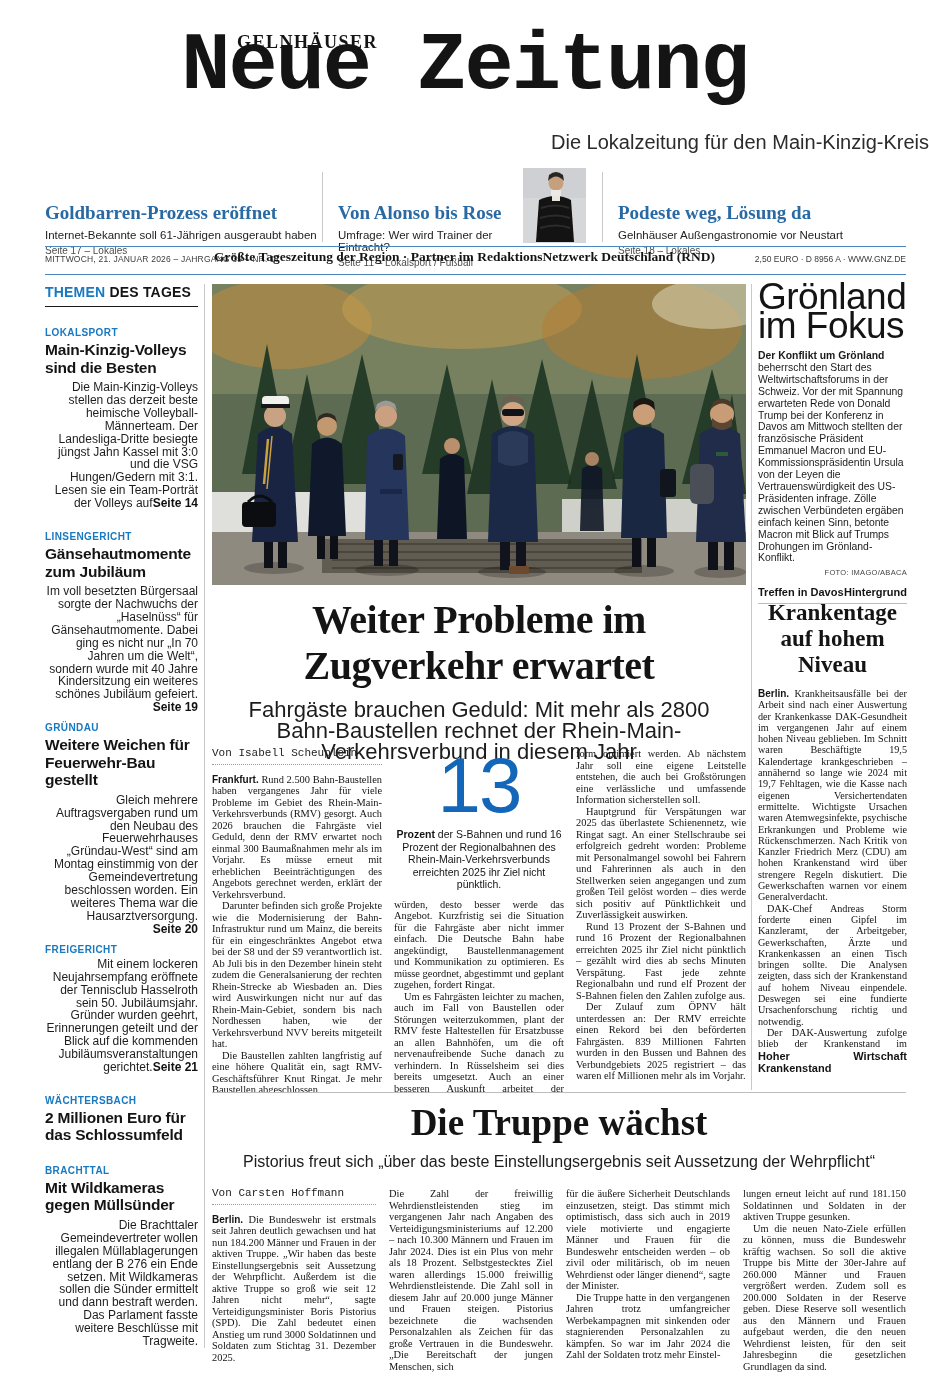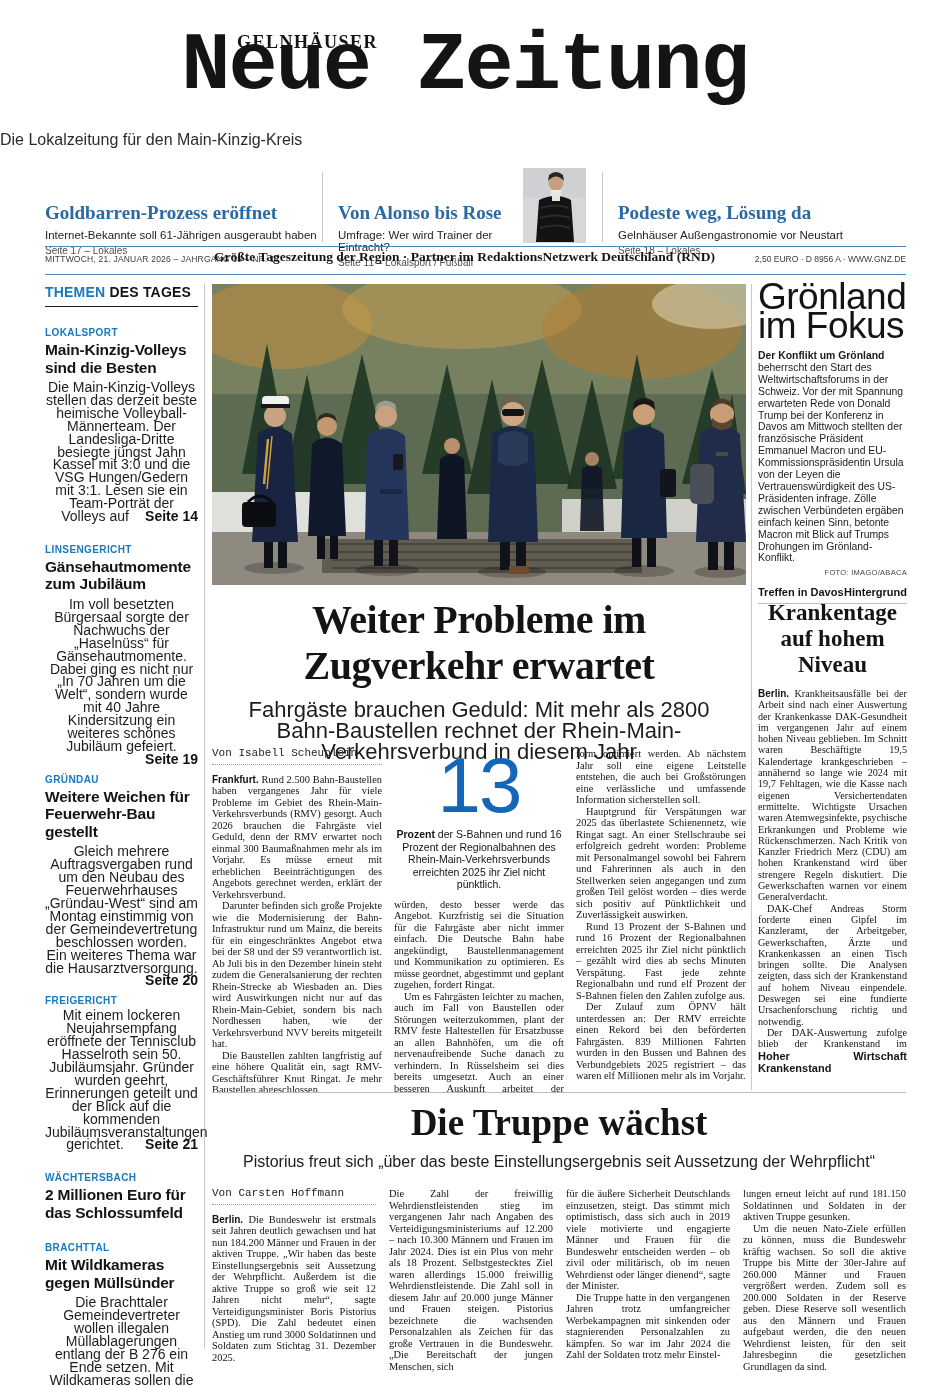--- a/index.html
+++ b/index.html
@@ -6,21 +6,21 @@
   #page{position:relative;width:929px;height:1386px;background:#ffffff;margin:0 auto;overflow:hidden;
         font-family:"Liberation Sans",sans-serif;color:#141414;}
   .serif{font-family:"Liberation Serif",serif;}
 
   
   .mast-kicker{position:absolute;left:237px;top:32px;font-family:"Liberation Serif",serif;
                font-weight:700;font-size:18px;letter-spacing:1.5px;}
   .mast-title{position:absolute;left:0;right:0;top:26px;text-align:center;
               font-family:Liberation Mono, monospace;font-weight:700;font-size:82px;line-height:1;
               letter-spacing:-2px;}
-  .mast-sub{position:absolute;left:0;right:0;top:131px;text-align:left;font-size:16px;color:#2b2b2b;}
+  .mast-sub{position:absolute;left:8px;right:0;top:131px;text-align:right;font-size:20px;color:#2b2b2b;}
 
   
   .teaser{position:absolute;top:176px;margin-top:26px;}
   .teaser .t-title{font-family:"Liberation Serif",serif;font-weight:700;font-size:19px;color:#2a6aa4;margin:0 0 5px 0;}
   .teaser .t-sub{font-size:11.5px;color:#1d1d1d;margin:0 0 4px 0;}
   .teaser .t-page{font-size:10px;color:#4d4d4d;}
   .t-vline{position:absolute;top:172px;width:1px;height:70px;background:#c9c9c9;}
   .teaser-photo{position:absolute;left:523px;top:168px;width:63px;height:75px;overflow:hidden;}
 
   .blue-rule{position:absolute;left:45px;width:861px;height:1px;background:#4b86bd;}
@@ -35,21 +35,21 @@
   .vrule{position:absolute;width:1px;background:#c9c9c9;}
 
   
   #sidebar{position:absolute;left:45px;top:284px;width:153px;}
   .sb-head{font-weight:700;font-size:14px;letter-spacing:.2px;border-bottom:1.5px solid #1a1a1a;
            padding-bottom:6px;margin-bottom:20px;}
   .sb-head .accent{color:#1879c0;}
   .sb-item{margin-bottom:21px;}
   .sb-kicker{color:#1879c0;font-weight:700;font-size:10px;letter-spacing:.4px;margin-bottom:3px;}
   .sb-title{font-weight:700;font-size:15.5px;line-height:17.5px;margin-bottom:5px;letter-spacing:-.2px;}
-  .sb-body{font-size:14px;line-height:12.9px;color:#1d1d1d;text-align:center;}
+  .sb-body{font-size:12px;line-height:12.9px;color:#1d1d1d;text-align:right;}
   .sb-body .pageref{float:right;font-weight:700;color:#111;}
 
   
   #main-photo{position:absolute;left:212px;top:284px;width:534px;height:301px;overflow:hidden;background:#54614a;}
 
   
   #greenland{position:absolute;left:758px;top:282px;width:149px;}
   #greenland h2{margin:0 0 10px 0;font-weight:400;font-size:37px;line-height:29px;letter-spacing:-.5px;}
   #greenland .g-body{font-size:10.4px;line-height:11.9px;color:#1b1b1b;}
   #greenland .g-credit{text-align:right;font-size:7.5px;color:#444;margin-top:4px;letter-spacing:.3px;}

